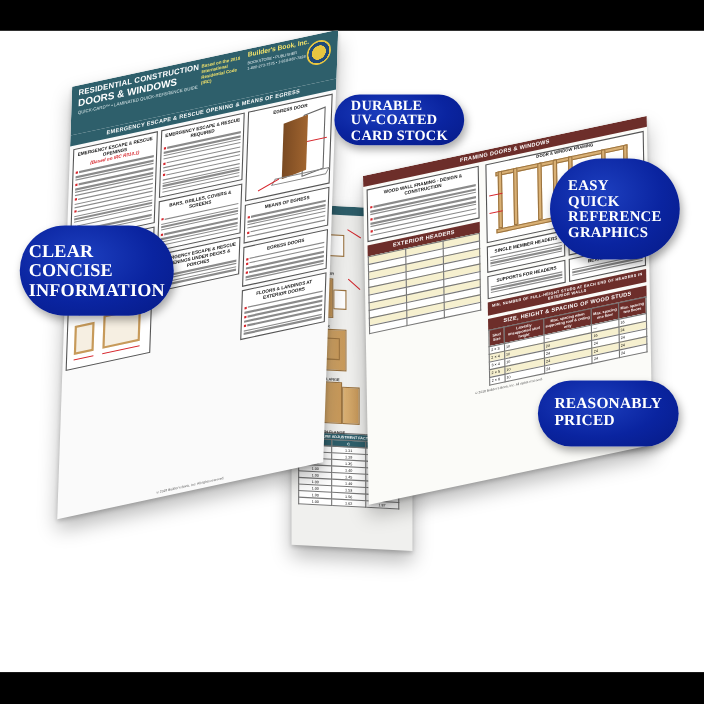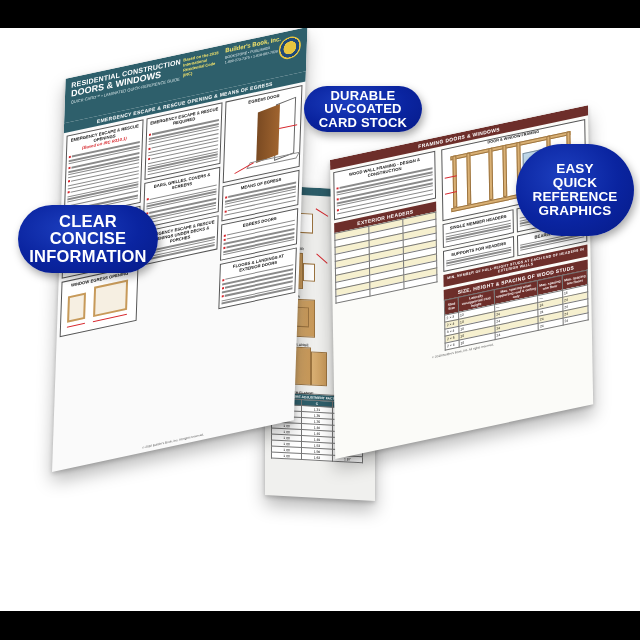--- a/index.html
+++ b/index.html
@@ -100,31 +100,31 @@
   .wpane { position: absolute; background: #bfd8ea; border: 0.6px solid #7a8ea0; }
   .table-r { width: 100%; border-collapse: collapse; font-size: 3.4px; }
   .table-r td, .table-r th { border: 0.4px solid #777; padding: 1px; height: 7px; }
   .table-r th { background: #6d2e2a; color: #fff; }
   .table-r tr:nth-child(odd) td { background: #f6f0cf; }
   .table-r tr:nth-child(even) td { background: #ffffff; }
   .footer-copy { font-size: 3px; color: #555; text-align: center; margin-top: 2px; }
 
   
   .badge {
-    position: absolute; display: flex; align-items: center; justify-content: center; text-align: center;
+    position: absolute; display: flex; align-items: center; justify-content: center; 
     background: radial-gradient(ellipse at 40% 35%, #1d3fbf 0%, #0a24a0 55%, #061a86 100%);
-    color: #ffffff; font-weight: bold; font-family: Liberation Sans, sans-serif;
+    color: #ffffff; font-weight: bold; font-family: Liberation Serif, serif;
     border-radius: 999px; line-height: 1.05;
     box-shadow: 2px 4px 8px rgba(0,0,0,0.35);
     text-transform: uppercase; letter-spacing: 0.2px;
     white-space: pre-line;
   }
   .badge-durable   { left: 304px; top: 58px;  width: 118px; height: 46px; font-size: 13px; }
-  .badge-clear     { left: 18px;  top: 177px; width: 140px; height: 68px; font-size: 16.5px; }
-  .badge-easy      { left: 516px; top: 116px; width: 118px; height: 92px; font-size: 13.5px; }
+  .badge-clear     { left: 18px;  top: 177px; width: 140px; height: 82px; font-size: 16.5px; }
+  .badge-easy      { left: 500px; top: 116px; width: 118px; height: 92px; font-size: 13.5px; }
   .badge-priced    { left: 489px; top: 318px; width: 128px; height: 60px; font-size: 14px; }
   .badge-toolbox   { left: 205px; top: 451px; width: 235px; height: 62px; font-size: 17px; }
 </style>
 </head>
 <body>
 
 <div class="bar top"></div>
 
 <div class="stage">
 
@@ -622,15 +622,17 @@
   <div class="badge badge-durable">DURABLE
 UV-COATED
 CARD STOCK</div>
   <div class="badge badge-clear">CLEAR
 CONCISE
 INFORMATION</div>
   <div class="badge badge-easy">EASY
 QUICK
 REFERENCE
 GRAPHICS</div>
+  <div class="badge badge-priced">REASONABLY
+PRICED</div>
 </div>
 
 <div class="bar bottom"></div>
 
 </body></html>

